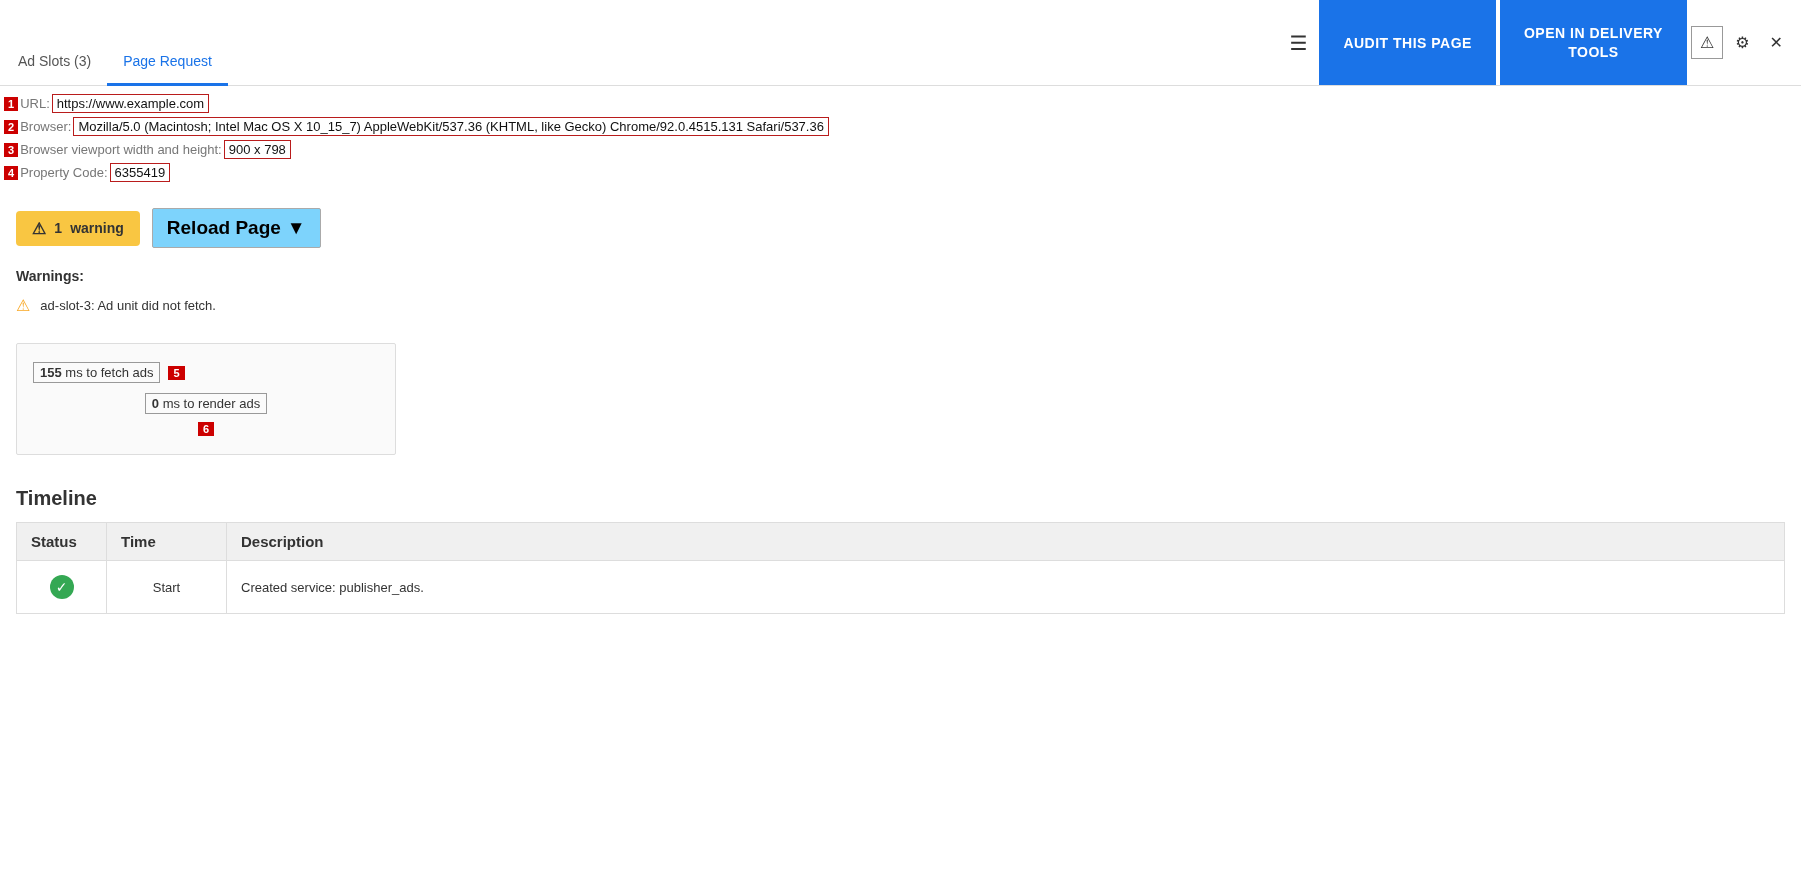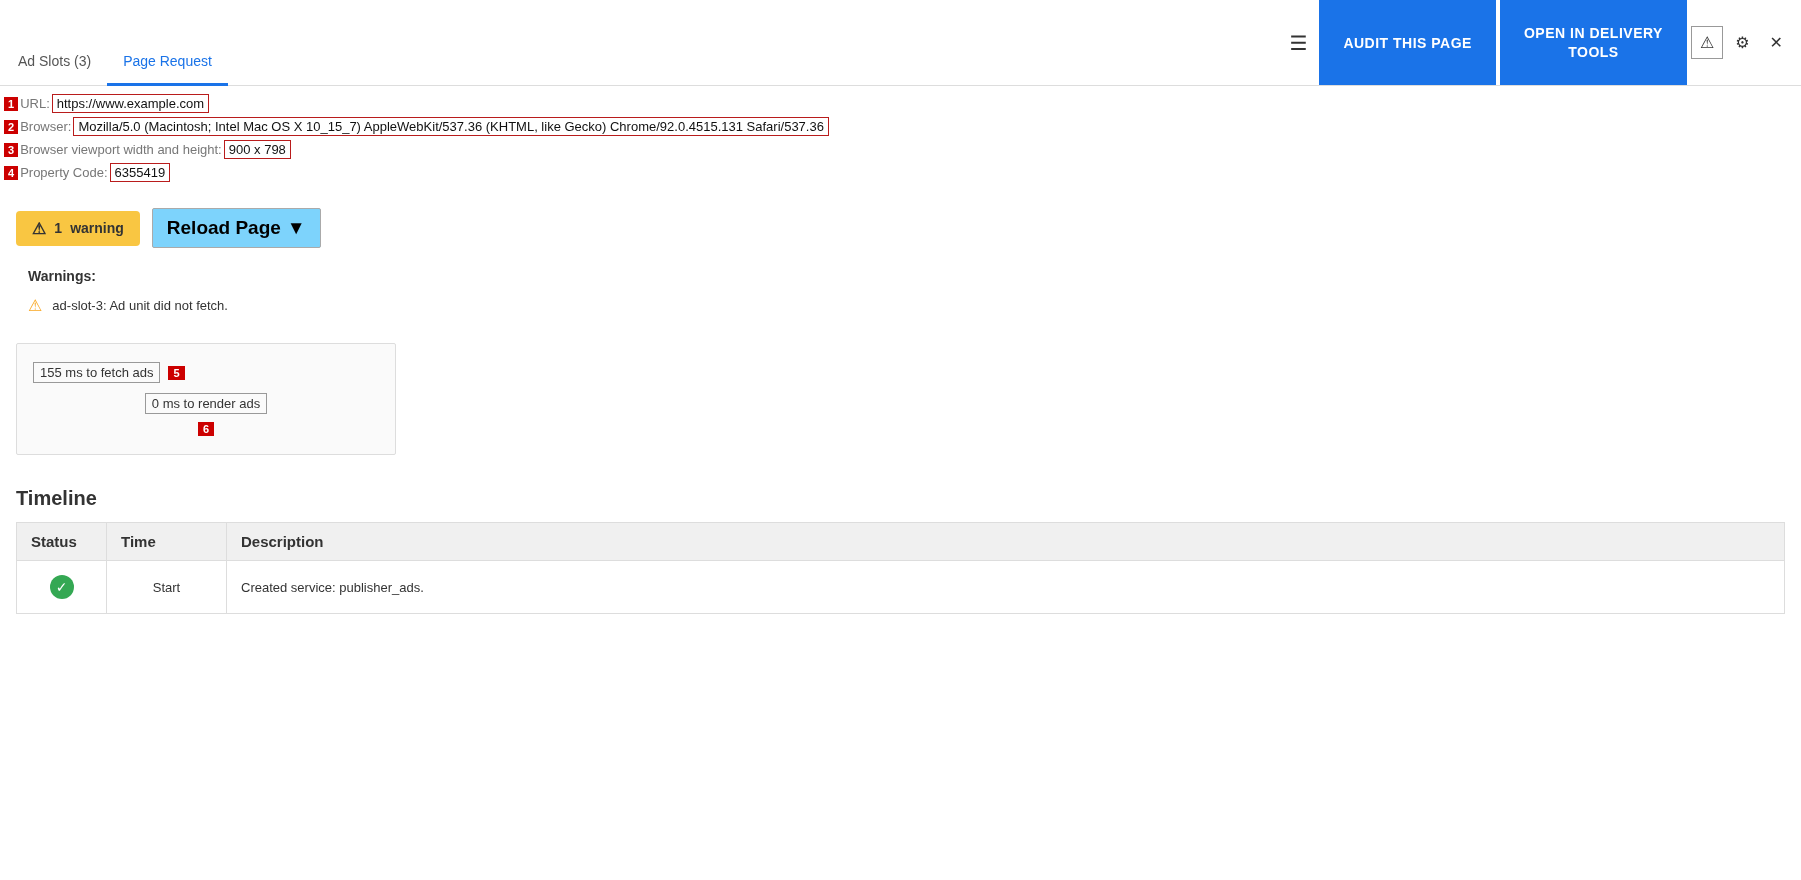--- a/index.html
+++ b/index.html
@@ -152,21 +152,21 @@
       font-weight: 600;
       cursor: pointer;
       border-radius: 2px;
       display: flex;
       align-items: center;
       gap: 6px;
     }
 
     
     .warnings-section {
-      padding: 8px 28px;
+      padding: 8px 16px;
     }
     .warnings-title {
       font-weight: bold;
       font-size: 14px;
       margin-bottom: 8px;
     }
     .warning-item {
       display: flex;
       align-items: center;
       gap: 10px;
@@ -188,21 +188,21 @@
       align-items: center;
       gap: 8px;
       padding: 2px 0;
     }
     .stat-label {
       font-size: 13px;
       border: 1px solid #999;
       padding: 2px 6px;
     }
     .stat-label .stat-num {
-      font-weight: normal;
+      font-weight: bold;
     }
     .stat-badge {
       background: #c00;
       color: #fff;
       font-size: 11px;
       font-weight: bold;
       padding: 1px 5px;
       min-width: 16px;
       text-align: center;
     }

